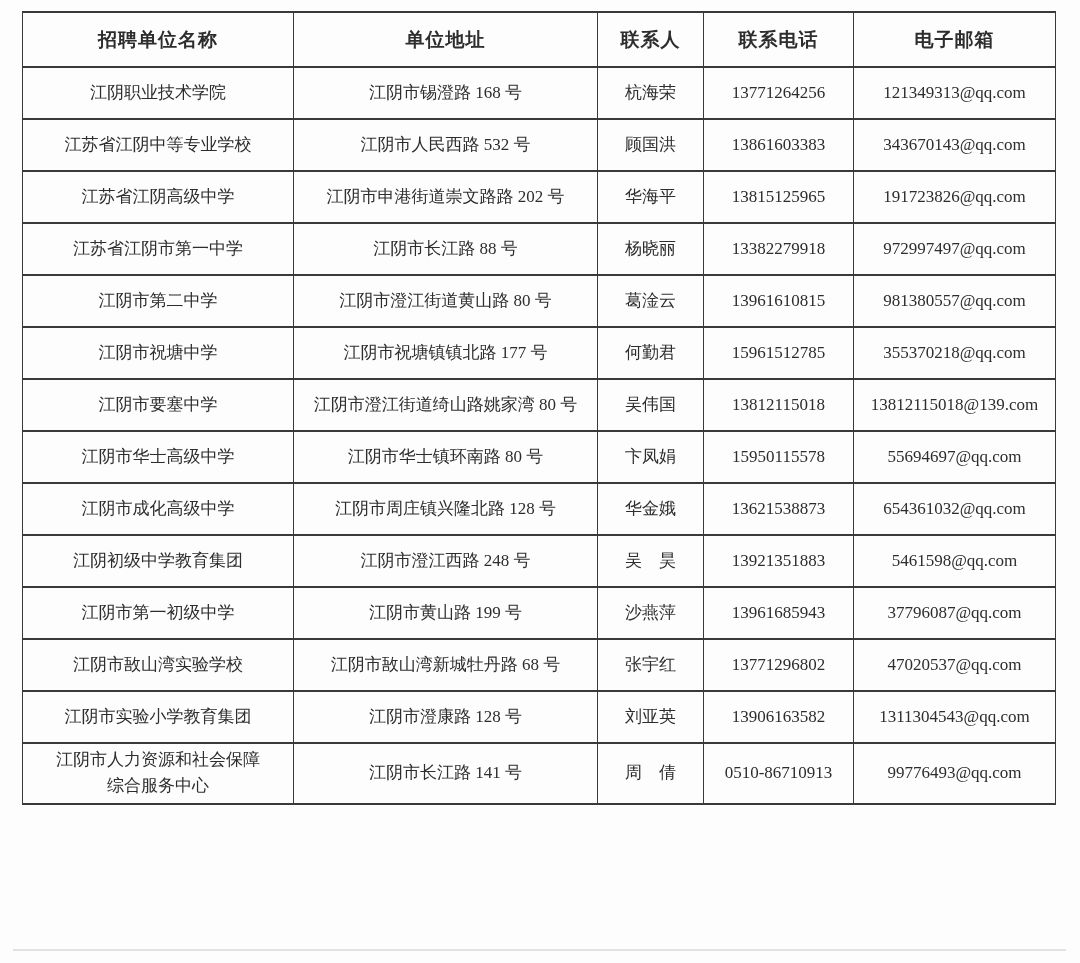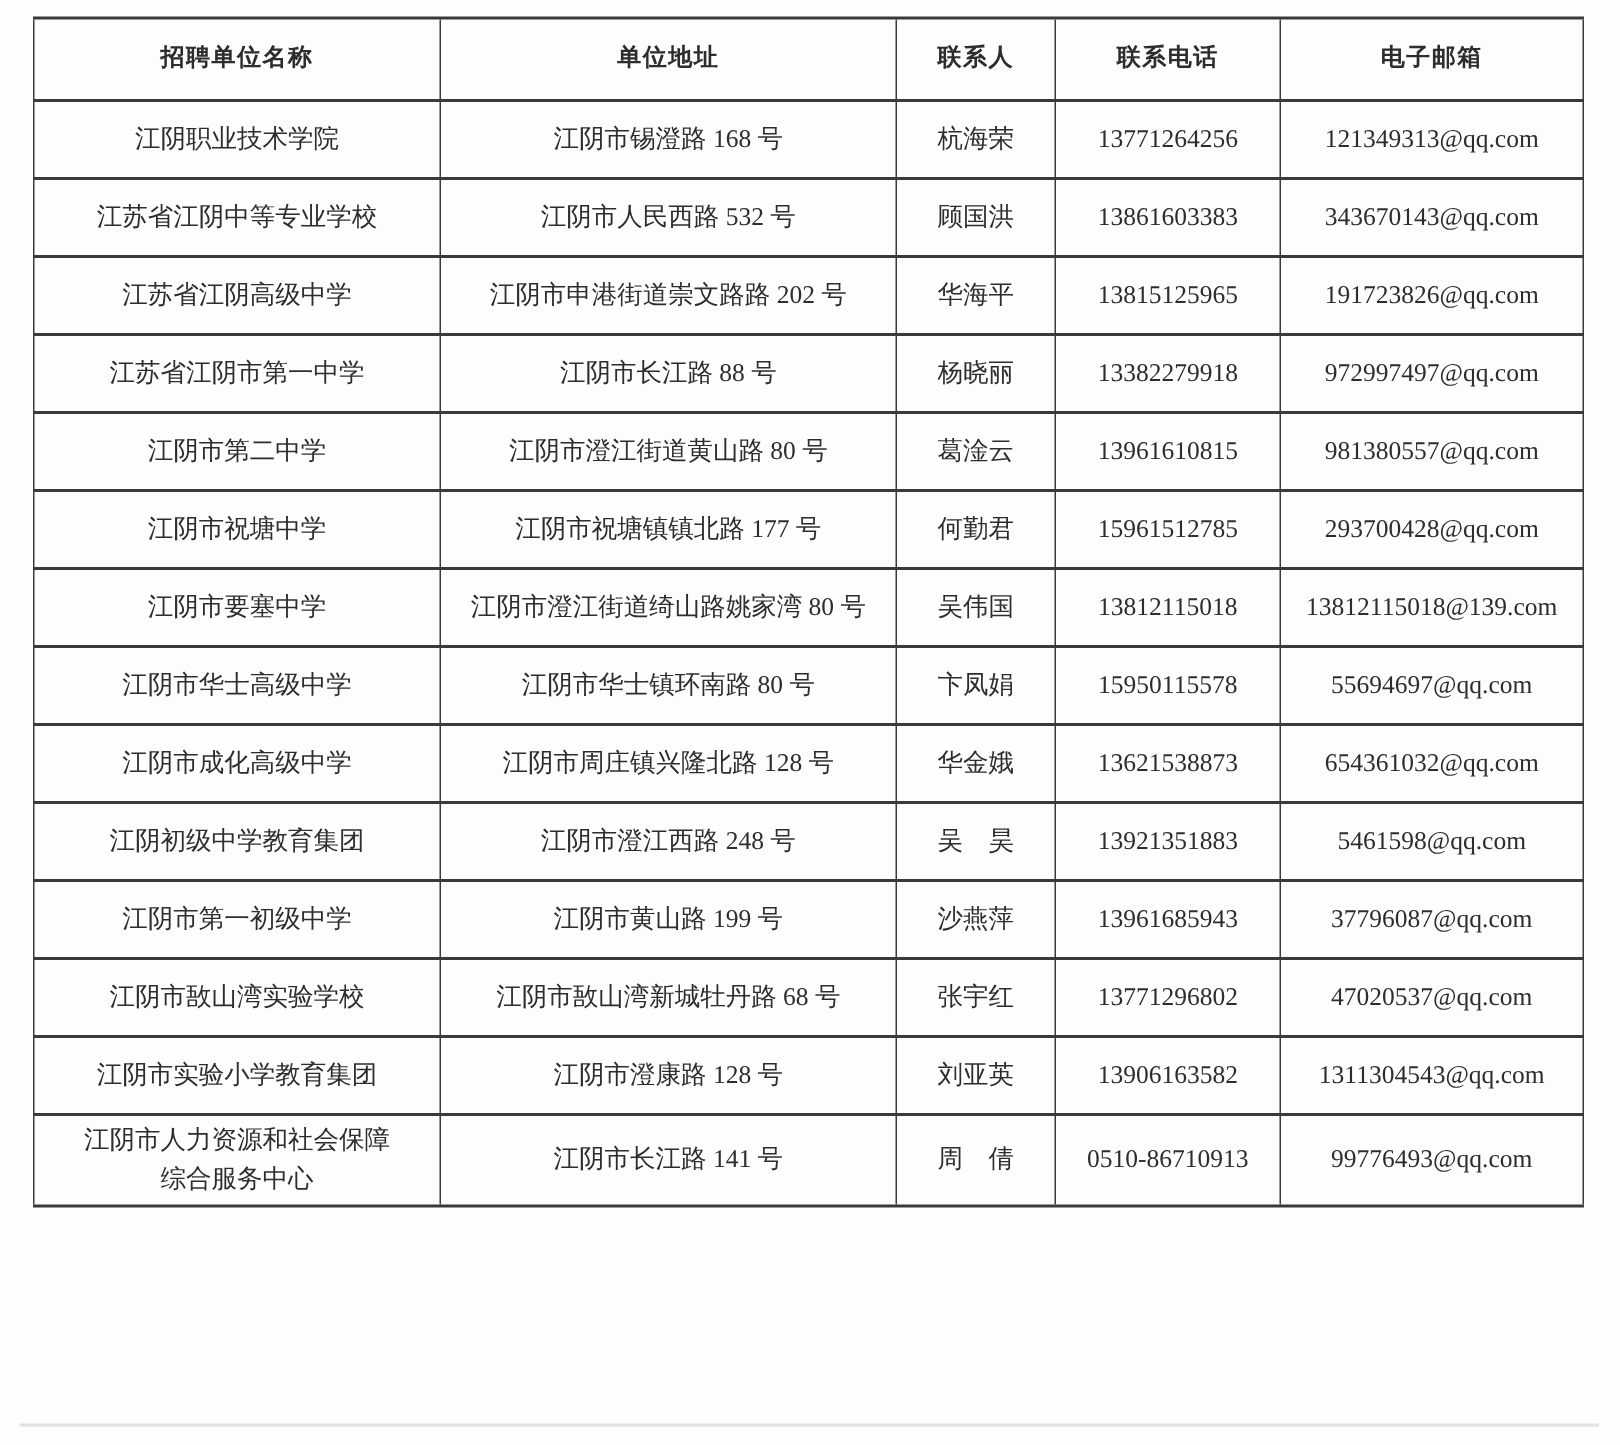--- a/index.html
+++ b/index.html
@@ -38,21 +38,21 @@
     text-align: center;
     vertical-align: middle;
     color: #2d2d2d;
     padding: 3px 6px;
     white-space: pre-line;
     line-height: 1.55;
     overflow: hidden;
   }
   table.contact-table th {
     height: 47px;
-    font-size: 16px;
+    font-size: 19px;
     font-weight: bold;
     letter-spacing: 1px;
     border-radius: 20px;
   }
   table.contact-table td {
     height: 44px;
     font-size: 17px;
   }
   .scan-shadow-line {
     position: absolute;
@@ -119,21 +119,21 @@
           <td>江阴市澄江街道黄山路 80 号</td>
           <td>葛淦云</td>
           <td>13961610815</td>
           <td>981380557@qq.com</td>
         </tr>
         <tr>
           <td>江阴市祝塘中学</td>
           <td>江阴市祝塘镇镇北路 177 号</td>
           <td>何勤君</td>
           <td>15961512785</td>
-          <td>293700428@qq.com</td>
+          <td>355370218@qq.com</td>
         </tr>
         <tr>
           <td>江阴市要塞中学</td>
           <td>江阴市澄江街道绮山路姚家湾 80 号</td>
           <td>吴伟国</td>
           <td>13812115018</td>
           <td>13812115018@139.com</td>
         </tr>
         <tr>
           <td>江阴市华士高级中学</td>

